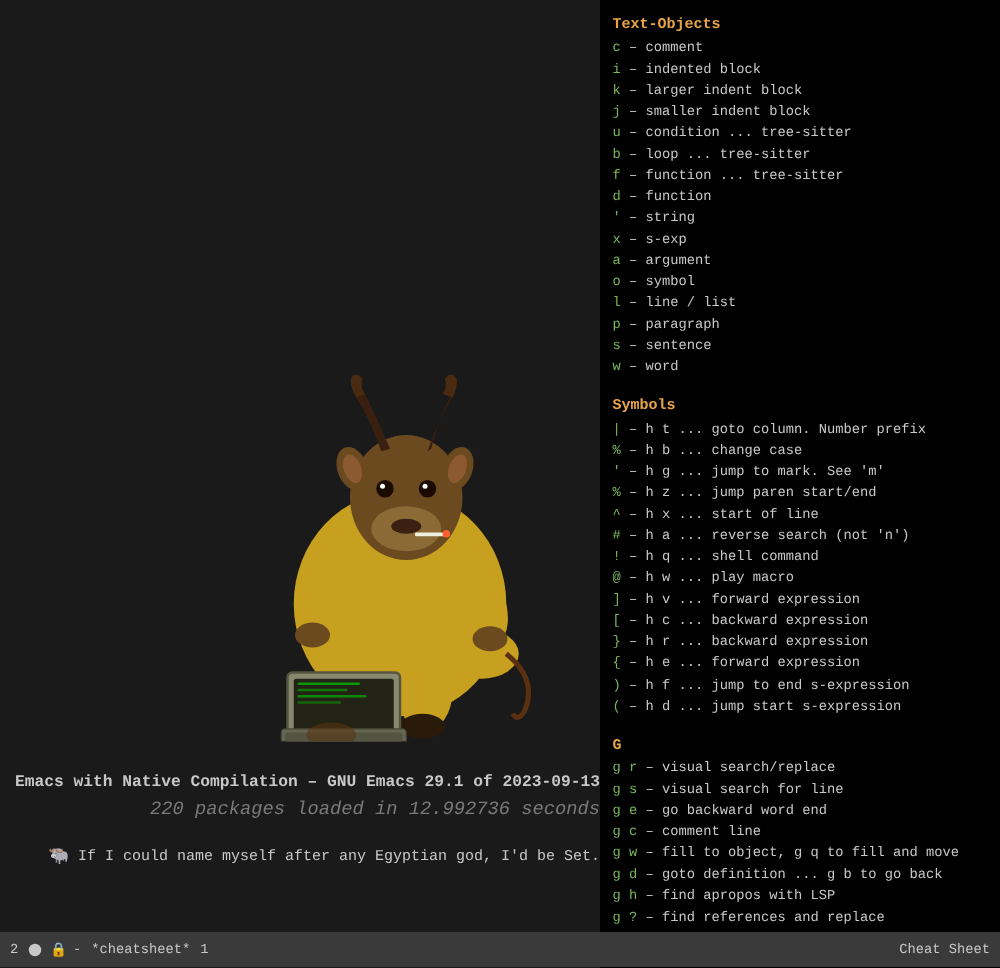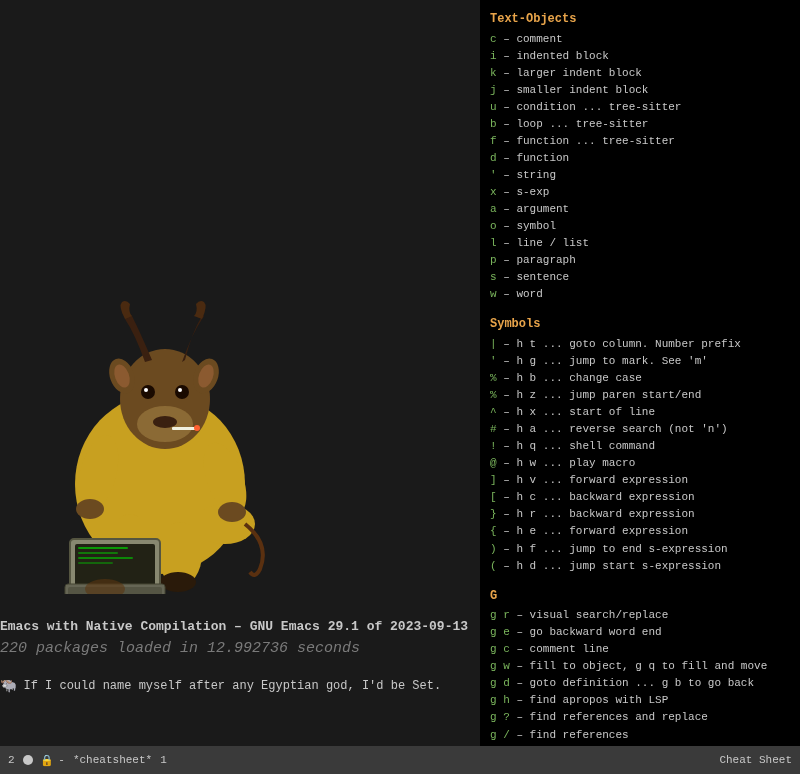--- a/index.html
+++ b/index.html
@@ -9,21 +9,21 @@
       background: #1a1a1a;
       font-family: 'Courier New', Courier, monospace;
       display: flex;
       overflow: hidden;
     }
     .left-panel {
       width: 480px;
       background: #1a1a1a;
       display: flex;
       flex-direction: column;
-      align-items: flex-start;
+      align-items: flex-end;
       justify-content: flex-end;
       padding-bottom: 80px;
       position: relative;
     }
     .gnu-mascot {
       width: 320px;
       height: 320px;
       margin-bottom: 20px;
       display: flex;
       align-items: center;
@@ -226,40 +226,41 @@
     <div class="item-line">  <span class="key-highlight">p</span>  –  paragraph</div>
     <div class="item-line">  <span class="key-highlight">s</span>  –  sentence</div>
     <div class="item-line">  <span class="key-highlight">w</span>  –  word</div>
   </div>
 
   <div class="section-gap"></div>
   <div class="section-header">Symbols</div>
 
   <div>
     <div class="item-line">  <span class="key-highlight">|</span>  –  h t  ...  goto column. Number prefix</div>
+    <div class="item-line">  <span class="key-highlight">%</span>  –  h b  ...  change case</div>
     <div class="item-line">  <span class="key-highlight">'</span>  –  h g  ...  jump to mark. See 'm'</div>
-    <div class="item-line">  <span class="key-highlight">%</span>  –  h b  ...  change case</div>
     <div class="item-line">  <span class="key-highlight">%</span>  –  h z  ...  jump paren start/end</div>
     <div class="item-line">  <span class="key-highlight">^</span>  –  h x  ...  start of line</div>
     <div class="item-line">  <span class="key-highlight">#</span>  –  h a  ...  reverse search (not 'n')</div>
     <div class="item-line">  <span class="key-highlight">!</span>  –  h q  ...  shell command</div>
     <div class="item-line">  <span class="key-highlight">@</span>  –  h w  ...  play macro</div>
     <div class="item-line">  <span class="key-highlight">]</span>  –  h v  ...  forward expression</div>
     <div class="item-line">  <span class="key-highlight">[</span>  –  h c  ...  backward expression</div>
     <div class="item-line">  <span class="key-highlight">}</span>  –  h r  ...  backward expression</div>
     <div class="item-line">  <span class="key-highlight">{</span>  –  h e  ...  forward expression</div>
     <div class="item-line">  <span class="key-highlight">)</span>  –  h f  ...  jump to end s-expression</div>
     <div class="item-line">  <span class="key-highlight">(</span>  –  h d  ...  jump start s-expression</div>
   </div>
 
   <div class="section-gap"></div>
   <div class="section-header">G</div>
 
   <div>
     <div class="item-line">  <span class="key-highlight">g r</span>  –  visual search/replace</div>
+    <div class="item-line">  <span class="key-highlight">g s</span>  –  visual search for line</div>
     <div class="item-line">  <span class="key-highlight">g e</span>  –  go backward word end</div>
     <div class="item-line">  <span class="key-highlight">g c</span>  –  comment line</div>
     <div class="item-line">  <span class="key-highlight">g w</span>  –  fill to object, g q to fill and move</div>
     <div class="item-line">  <span class="key-highlight">g d</span>  –  goto definition  ...  g b to go back</div>
     <div class="item-line">  <span class="key-highlight">g h</span>  –  find apropos with LSP</div>
     <div class="item-line">  <span class="key-highlight">g ?</span>  –  find references and replace</div>
     <div class="item-line">  <span class="key-highlight">g /</span>  –  find references</div>
 
   </div>
 </div>

